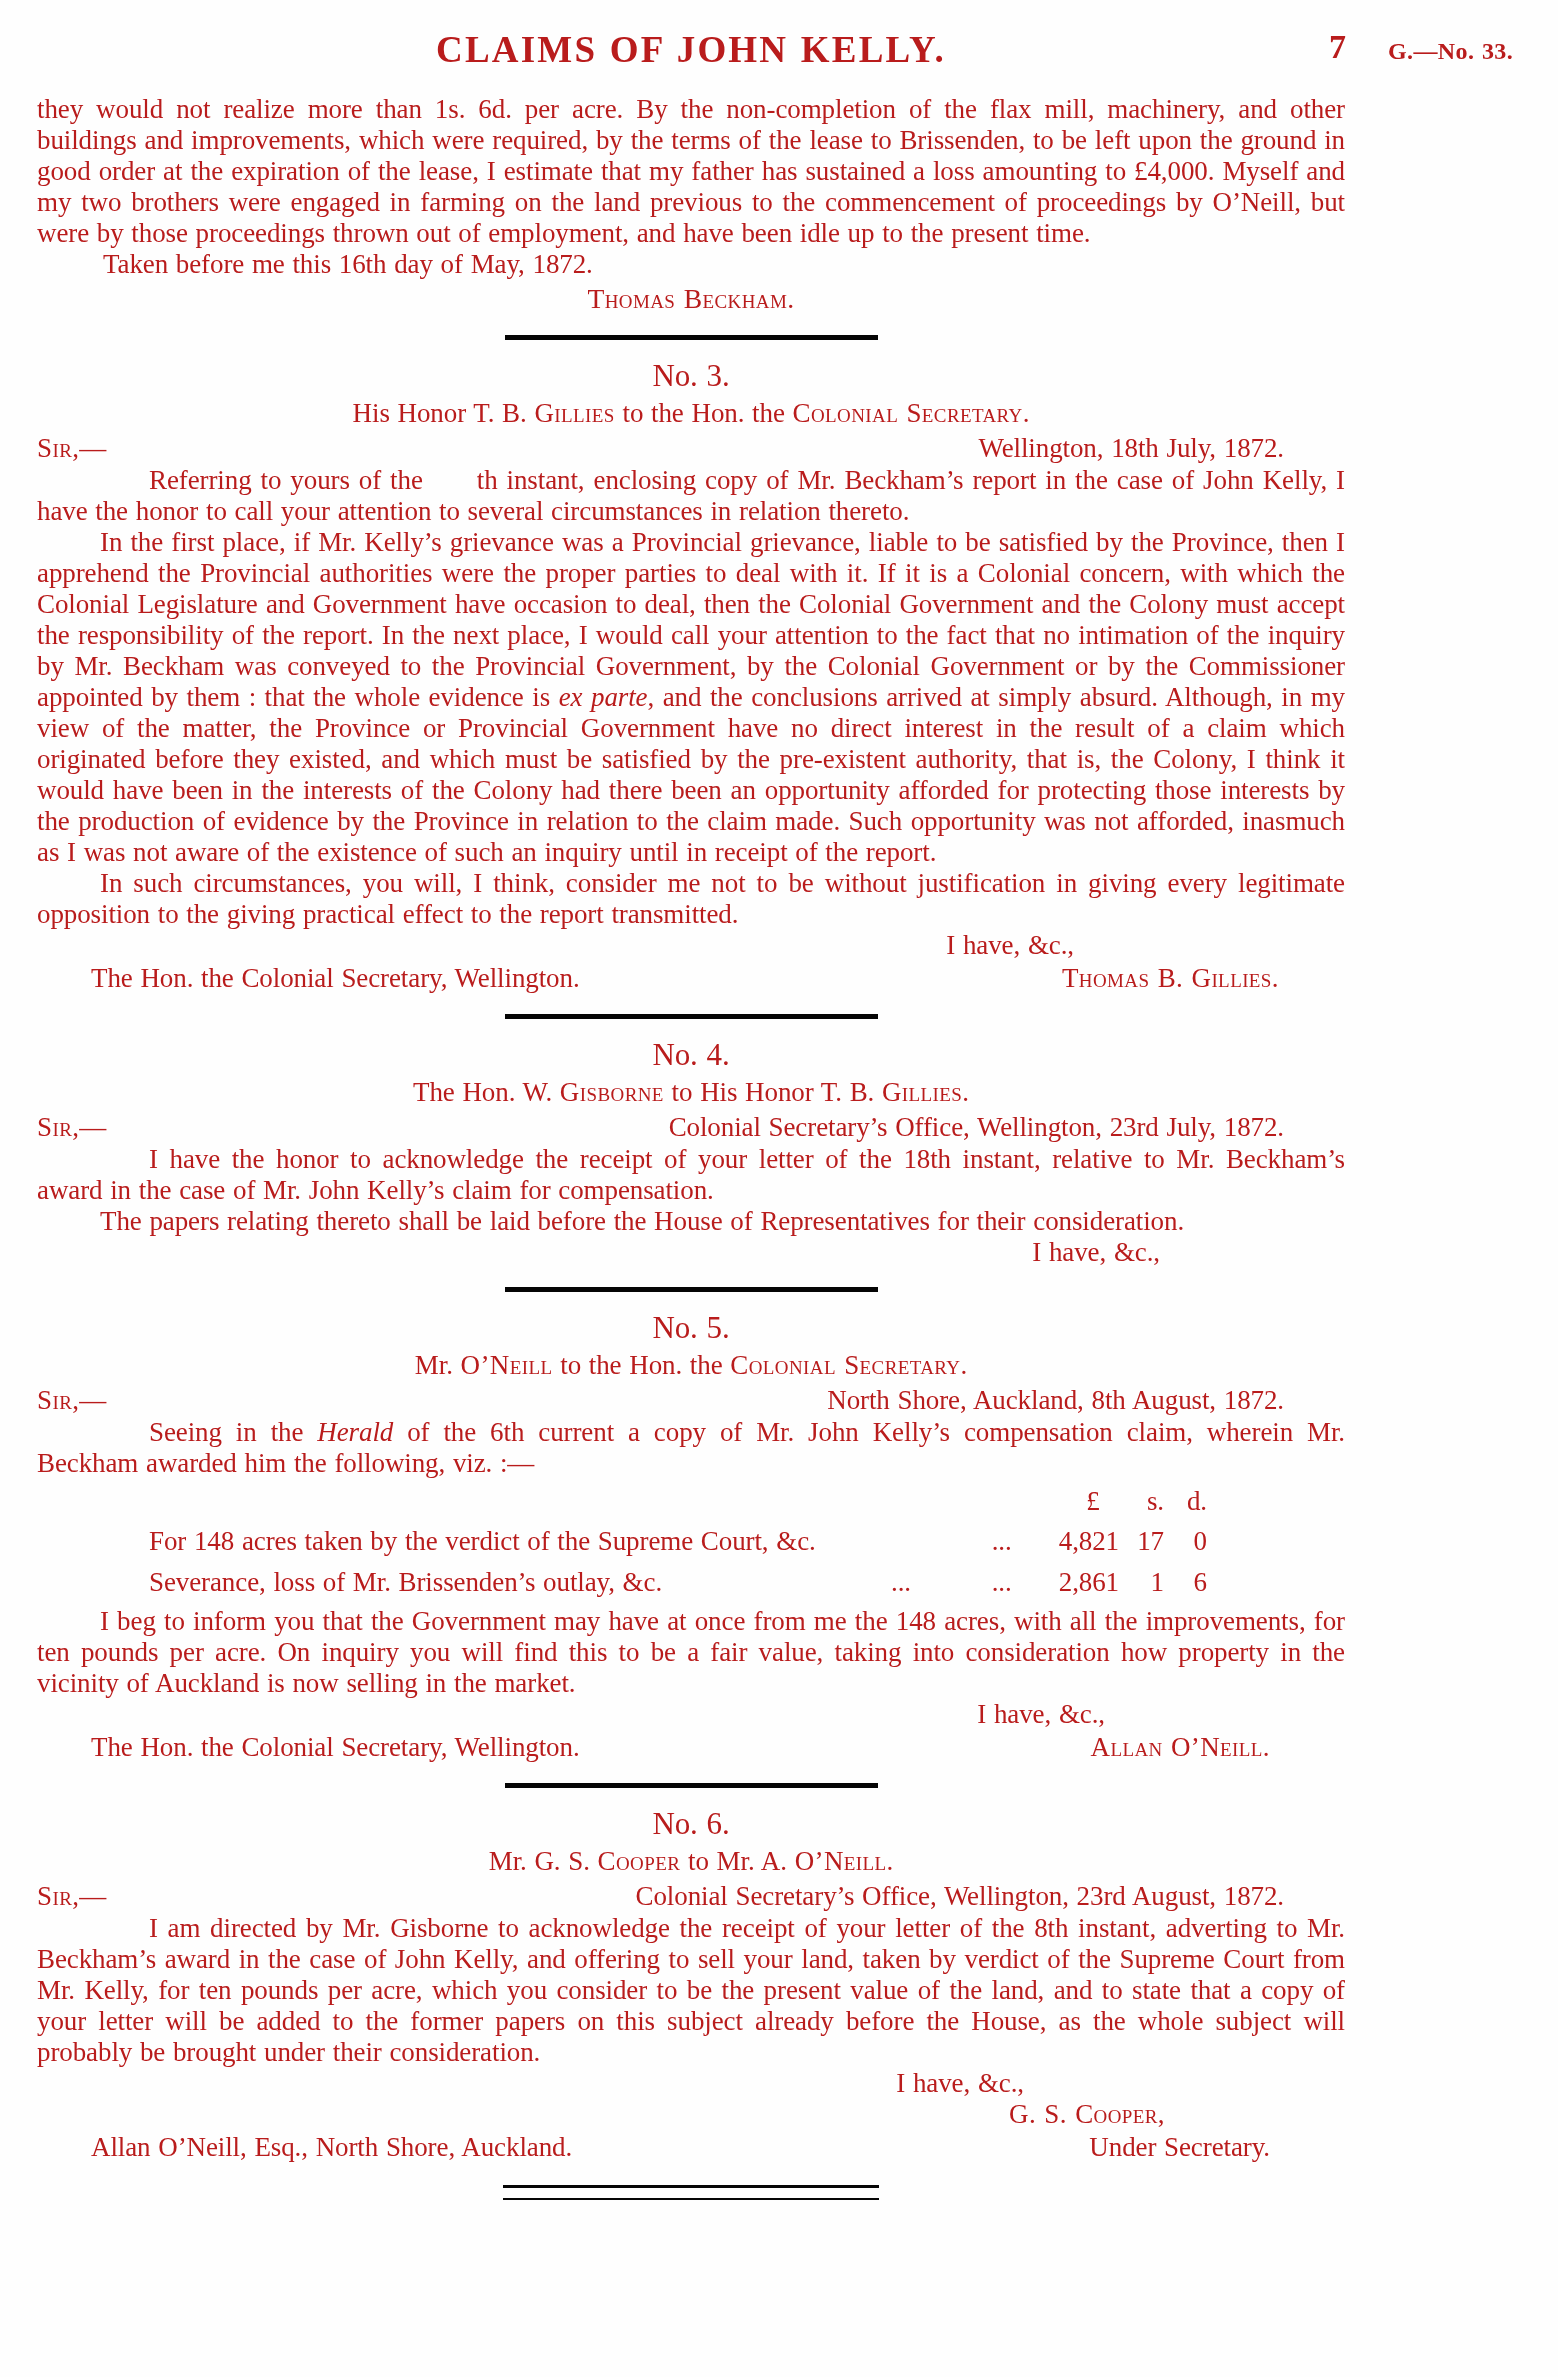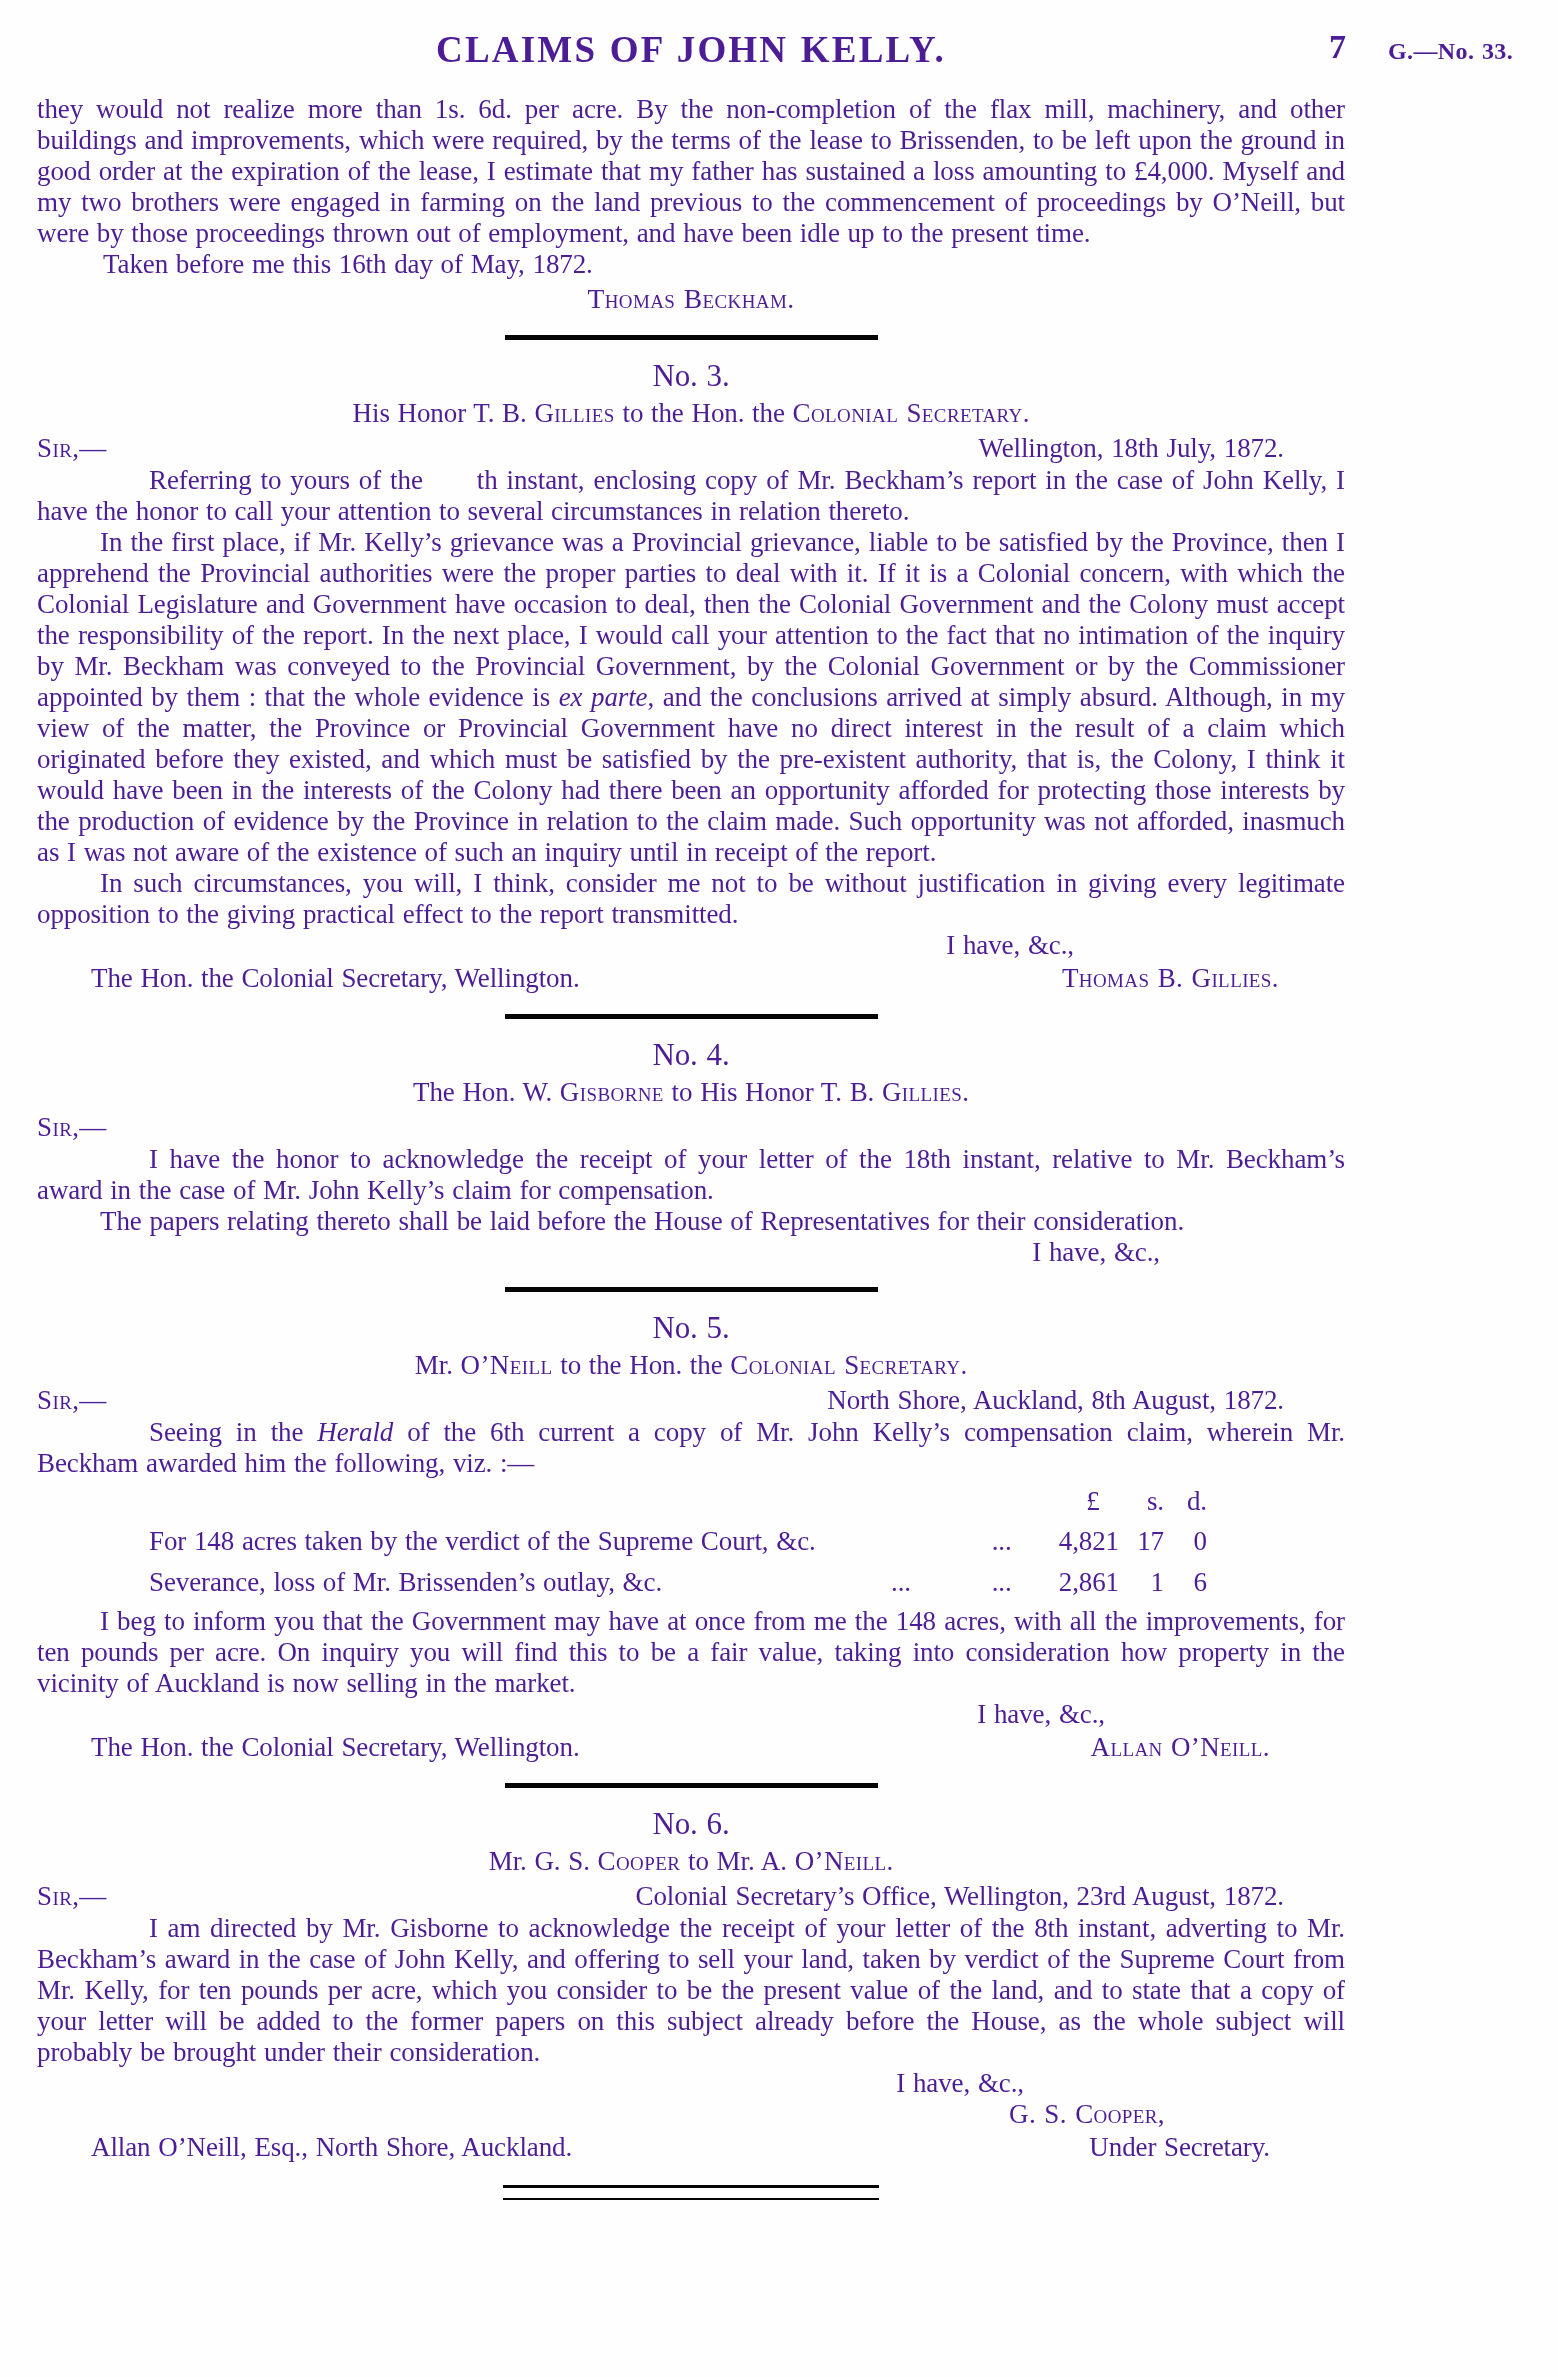--- a/index.html
+++ b/index.html
@@ -1,20 +1,20 @@
 <!DOCTYPE html>
 <html style="font-size:12px"><head>
 <meta charset="utf-8">
 <style>
   html,body{margin:0;padding:0;background:#d9d9d9;}
   .page{
     position:relative;
     width:1559px;height:2377px;
     background:#fefefe;
-    color:#4c1d95;
+    color:#b91c1c;
     font-family:"Liberation Serif","DejaVu Serif",serif;
     font-size:27px;line-height:31px;
     overflow:hidden;
     letter-spacing:-0.1px;
     word-spacing:1.1px;
   }
   .masthead{position:absolute;top:28px;left:37px;width:1491px;height:60px;}
   .doc-title{position:absolute;left:0;top:0;width:1308px;text-align:center;
     font-size:37px;line-height:43px;font-weight:700;letter-spacing:2.2px;}
   .page-number{position:absolute;left:1292px;top:3px;font-size:34px;font-weight:700;}
@@ -95,20 +95,21 @@
       </div>
     </section>
 
     <div class="rule"></div>
 
     <section>
       <h2 class="sec-num">No. 4.</h2>
       <h3 class="sec-head"><span>The Hon. W. </span><span class="smallcaps">Gisborne</span><span> to His Honor T. B. </span><span class="smallcaps">Gillies</span><span>.</span></h3>
       <div class="salutation-row">
         <span class="smallcaps">Sir,—</span>
+        <span class="dateline">Colonial Secretary’s Office, Wellington, 23rd July, 1872.</span>
       </div>
       <p class="para opener">I have the honor to acknowledge the receipt of your letter of the 18th instant, relative to Mr. Beckham’s award in the case of Mr. John Kelly’s claim for compensation.</p>
       <p class="para indent">The papers relating thereto shall be laid before the House of Representatives for their consideration.</p>
       <p class="valediction val-4">I have, &amp;c.,</p>
     </section>
 
     <div class="rule"></div>
 
     <section>
       <h2 class="sec-num">No. 5.</h2>

